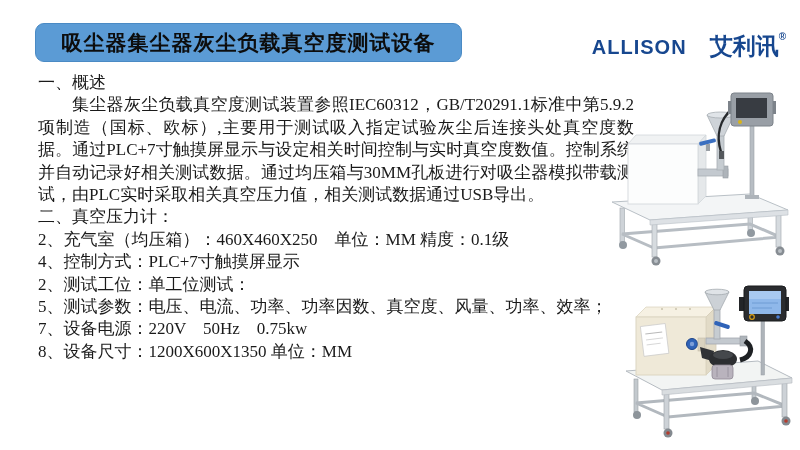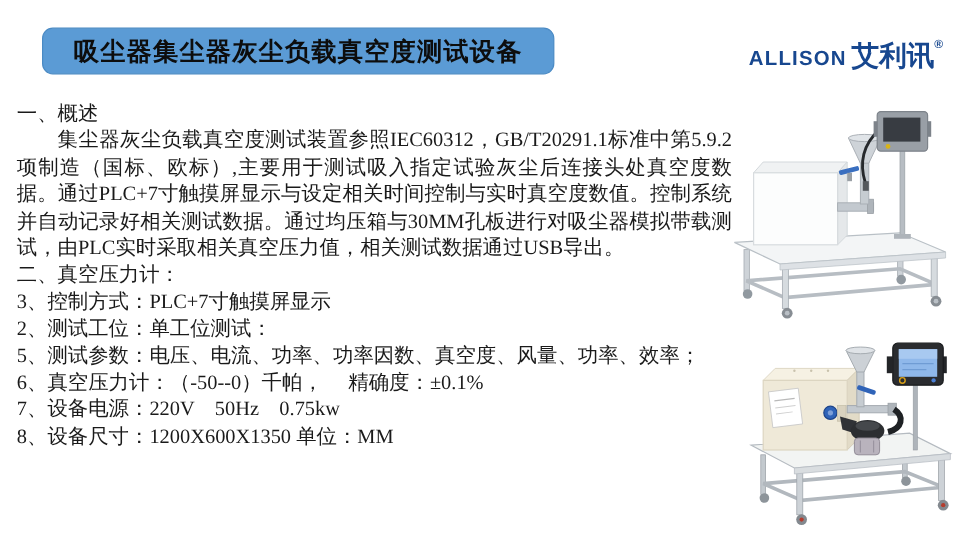--- a/index.html
+++ b/index.html
@@ -22,35 +22,35 @@
     white-space:nowrap;
   }
 
   
   .logo {
     position:absolute; top:31px; right:14px;
     color:#17478f; white-space:nowrap;
   }
   .logo .logo-en {
     font-family:"Liberation Sans", sans-serif;
-    font-weight:bold; font-size:17px; letter-spacing:1px;
+    font-weight:bold; font-size:20px; letter-spacing:1px;
   }
   .logo .logo-cn {
     font-family:Liberation Mono, monospace;
-    font-weight:bold; font-size:23px; margin-left:4px;
+    font-weight:bold; font-size:23px; margin-left:23px;
   }
   .logo .logo-reg {
     font-size:10px; vertical-align:14px; font-weight:bold;
   }
 
   
   .content {
-    position:absolute; left:14px; top:72px; width:600px;
+    position:absolute; left:38px; top:72px; width:600px;
     font-family:"Liberation Serif", serif;
-    font-size:17px; line-height:22.4px; color:#1a1a1a;margin-top:12px;
+    font-size:17px; line-height:22.4px; color:#1a1a1a;
   }
   .content .sec-heading { font-weight:normal; font-size:17px; }
   .content .overview-body { text-indent:2em; text-align:justify; width:596px; }
   .content .spec-item { white-space:nowrap; }
 
   
   .rig-top    { position:absolute; left:600px; top:78px;  width:200px; height:192px; }
   .rig-bottom { position:absolute; left:602px; top:281px; width:196px; height:168px; }
   svg { display:block; }
 </style>
@@ -64,24 +64,24 @@
   </div>
 
   <div class="logo">
     <span class="logo-en">ALLISON</span><span class="logo-cn">艾利讯</span><span class="logo-reg">®</span>
   </div>
 
   <div class="content">
     <div class="sec-heading">一、概述</div>
     <div class="overview-body">集尘器灰尘负载真空度测试装置参照IEC60312，GB/T20291.1标准中第5.9.2项制造（国标、欧标）,主要用于测试吸入指定试验灰尘后连接头处真空度数据。通过PLC+7寸触摸屏显示与设定相关时间控制与实时真空度数值。控制系统并自动记录好相关测试数据。通过均压箱与30MM孔板进行对吸尘器模拟带载测试，由PLC实时采取相关真空压力值，相关测试数据通过USB导出。</div>
     <div class="sec-heading">二、真空压力计：</div>
-    <div class="spec-item">3、控制方式：PLC+7寸触摸屏显示</div>
+    <div class="spec-item">2、充气室（均压箱）：460X460X250　单位：MM 精度：0.1级</div>
+    <div class="spec-item">4、控制方式：PLC+7寸触摸屏显示</div>
     <div class="spec-item">2、测试工位：单工位测试：</div>
     <div class="spec-item">5、测试参数：电压、电流、功率、功率因数、真空度、风量、功率、效率；</div>
-    <div class="spec-item">6、真空压力计：（-50--0）千帕，　 精确度：±0.1%</div>
     <div class="spec-item">7、设备电源：220V　50Hz　0.75kw</div>
     <div class="spec-item">8、设备尺寸：1200X600X1350 单位：MM</div>
   </div>
 
   <div class="rig-top">
     <svg viewBox="0 0 200 192" width="200" height="192">
 
       <g>
         <rect x="20" y="130" width="4.5" height="34" fill="#ced3d8" stroke="#a9afb5" stroke-width="0.7"></rect>
         <rect x="148" y="120" width="4.5" height="32" fill="#ced3d8" stroke="#a9afb5" stroke-width="0.7"></rect>

